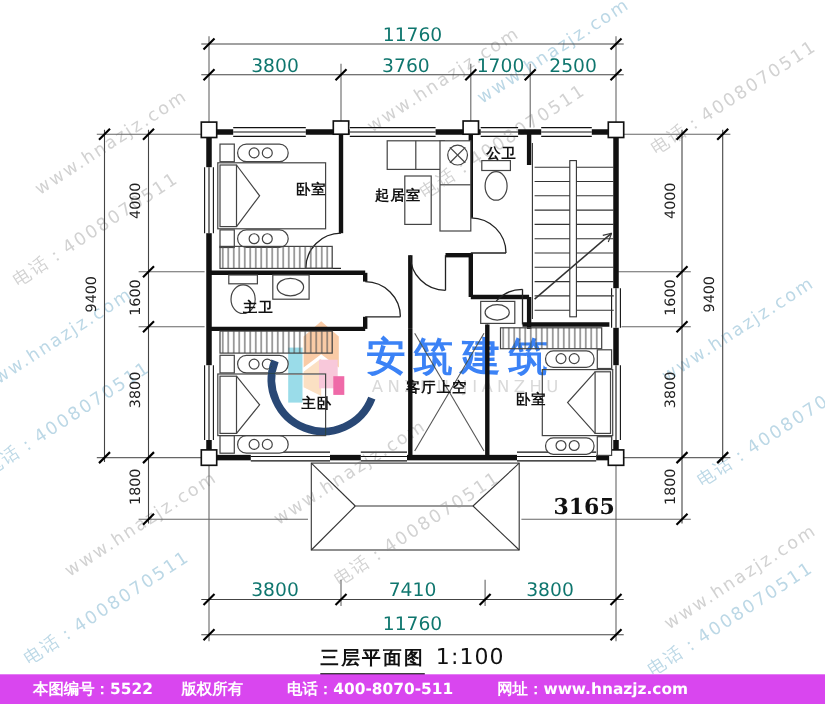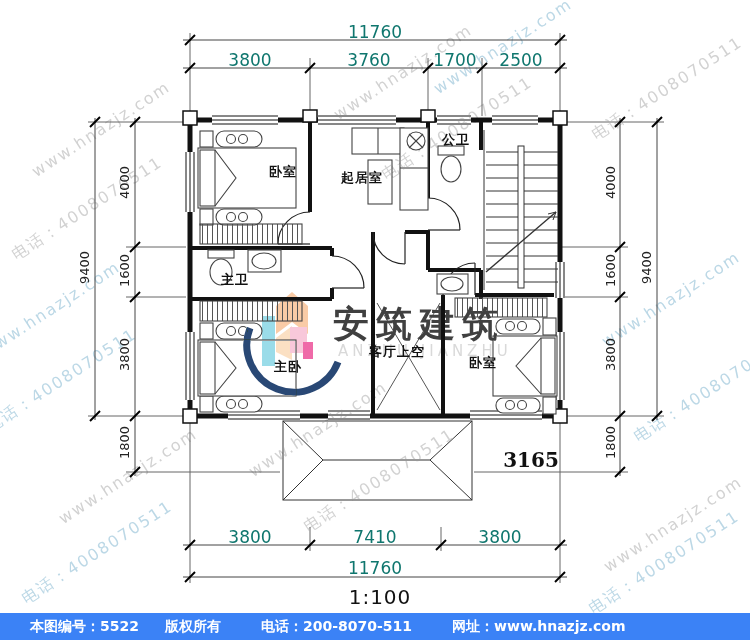--- a/index.html
+++ b/index.html
@@ -8,21 +8,21 @@
 
   
   .wm { position:absolute; white-space:nowrap; font-size:16px; letter-spacing:2px;
         transform:rotate(-33deg); transform-origin:left top; mix-blend-mode:darken; z-index:3; }
   .wm-gray { color:#d2d2d2; }
   .wm-blue { color:#bcd8e6; }
 
   
   .logo-layer { position:absolute; left:0; top:0; z-index:2; }
   .logo-name  { position:absolute; left:333px; top:300px; font-size:36px; letter-spacing:7px;
-                color:#404040; font-weight:bold; z-index:2; }
+                color:#3b82f6; font-weight:bold; z-index:2; }
   .logo-latin { position:absolute; left:338px; top:342px; font-size:15px; letter-spacing:4px;
                 color:#d9d9d9; z-index:2; }
 
   svg.plan { position:absolute; left:0; top:0; z-index:4; mix-blend-mode:darken; }
 
   
   .dim-h { position:absolute; transform:translateX(-50%); font-size:17px; color:#0f766e; z-index:5; }
   .dim-v { position:absolute; width:60px; text-align:center; transform:rotate(-90deg);
            font-size:13px; color:#222; z-index:5; }
 
@@ -33,21 +33,21 @@
   .plan-number { position:absolute; left:531px; top:448px; transform:translateX(-50%);
                  font-family:"DejaVu Serif", serif; font-weight:bold; font-size:20px; color:#111; z-index:6; }
 
   .title-block { position:absolute; left:375px; top:585px; transform:translateX(-50%);
                  display:flex; align-items:baseline; z-index:6; }
   .title-main  { font-size:17px; font-weight:bold; color:#111; letter-spacing:2px;
                  border-bottom:2px solid #111; padding-bottom:2px; }
   .title-scale { font-size:20px; color:#111; margin-left:10px; letter-spacing:1px; }
 
   
-  .footer { position:absolute; left:0; bottom:0; width:750px; height:27px; background:#3b82f6;
+  .footer { position:absolute; left:0; bottom:0; width:750px; height:27px; background:#d946ef;
             display:flex; align-items:center; z-index:10; color:#fff; font-weight:bold; font-size:14px;
             white-space:nowrap; }
   .footer span { margin-left:26px; }
   .footer .f-first { margin-left:30px; }
 </style>
 </head>
 <body>
 
 <div class="page">
 
@@ -364,23 +364,24 @@
   <span class="room-label" style="left:283px;top:172px">卧室</span>
   <span class="room-label" style="left:362px;top:178px">起居室</span>
   <span class="room-label" style="left:456px;top:140px">公卫</span>
   <span class="room-label" style="left:235px;top:280px">主卫</span>
   <span class="room-label" style="left:288px;top:367px">主卧</span>
   <span class="room-label" style="left:397px;top:352px">客厅上空</span>
   <span class="room-label" style="left:483px;top:363px">卧室</span>
 
   <div class="plan-number">3165</div>
   <div class="title-block">
+    <span class="title-main">三层平面图</span>
     <span class="title-scale">1:100</span>
   </div>
 
   <div class="footer">
     <span class="f-first">本图编号：5522</span>
     <span>版权所有</span>
-    <span style="margin-left:40px">电话：200-8070-511</span>
+    <span style="margin-left:40px">电话：400-8070-511</span>
     <span style="margin-left:40px">网址：www.hnazjz.com</span>
   </div>
 
 </div>
 
 </body></html>

